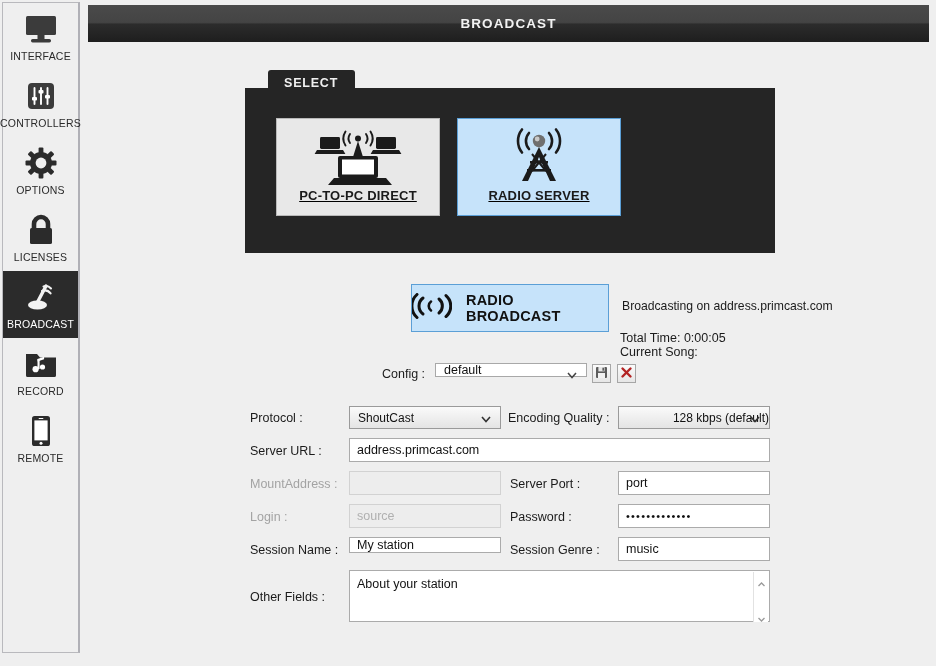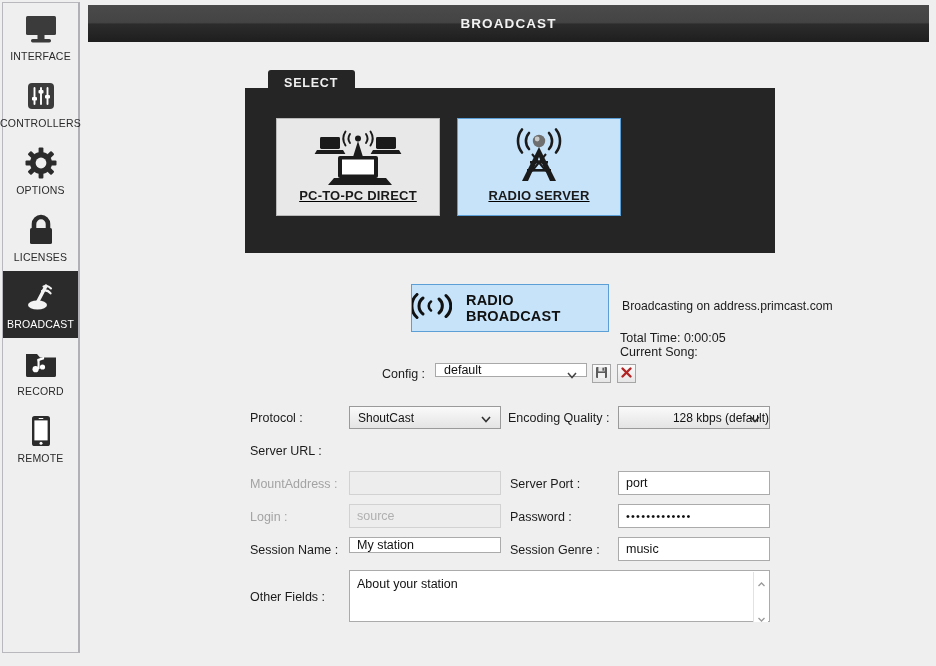--- a/index.html
+++ b/index.html
@@ -506,20 +506,23 @@
   <div class="f-select" style="left:618px; top:406px; width:152px; height:23px;justify-content:flex-end;">
     <span>128 kbps (default)</span>
     <span class="caret">
       <svg width="12" height="12" viewBox="0 0 12 12">
           <path d="M2 4 L6 8.5 L10 4" fill="none" stroke="#333" stroke-width="1.6"></path>
         </svg>
     </span>
   </div>
 
   <div class="f-label" style="left:250px; top:444px;">Server URL :</div>
+  <div class="f-input" style="left:349px; top:438px; width:421px; height:24px;">
+    <span>address.primcast.com</span>
+  </div>
 
   <div class="f-label dim" style="left:250px; top:477px;">MountAddress :</div>
   <div class="f-input disabled" style="left:349px; top:471px; width:152px; height:24px;">
     <span></span>
   </div>
 
   <div class="f-label" style="left:510px; top:477px;">Server Port :</div>
   <div class="f-input" style="left:618px; top:471px; width:152px; height:24px;">
     <span>port</span>
   </div>

